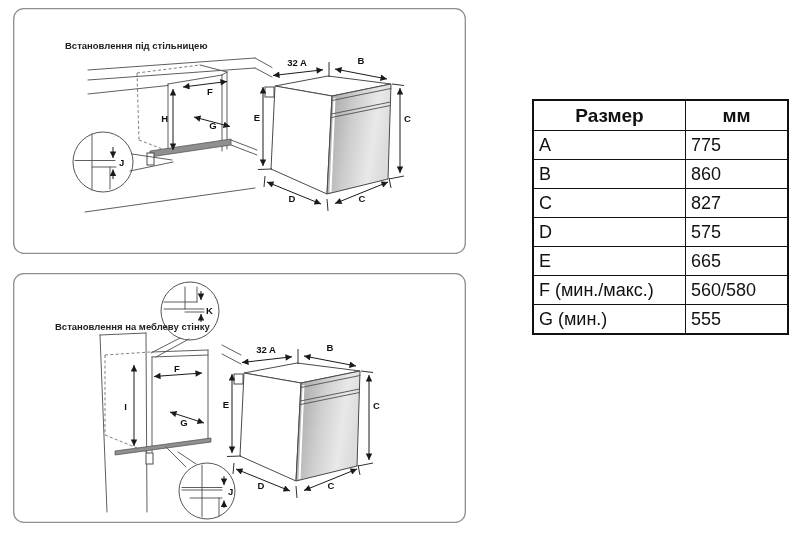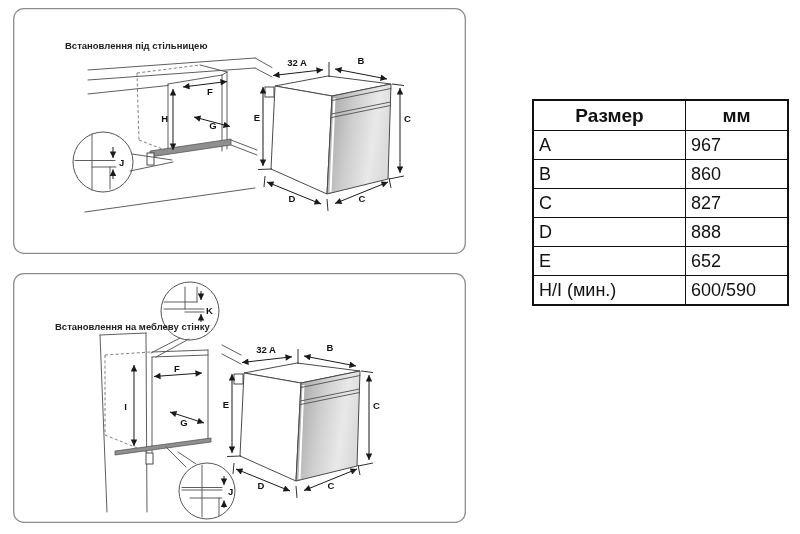--- a/index.html
+++ b/index.html
@@ -219,36 +219,40 @@
 <table class="dims">
   <thead>
     <tr>
       <th class="c1">Размер</th>
       <th class="c2">мм</th>
     </tr>
   </thead>
   <tbody>
     <tr>
         <td class="c1">A</td>
-        <td class="c2">967</td>
+        <td class="c2">775</td>
       </tr>
     <tr>
         <td class="c1">B</td>
         <td class="c2">860</td>
       </tr>
     <tr>
         <td class="c1">C</td>
         <td class="c2">827</td>
       </tr>
     <tr>
         <td class="c1">D</td>
-        <td class="c2">888</td>
+        <td class="c2">575</td>
       </tr>
     <tr>
         <td class="c1">E</td>
-        <td class="c2">652</td>
-      </tr>
-    <tr>
-        <td class="c1">H/I (мин.)</td>
-        <td class="c2">600/590</td>
+        <td class="c2">665</td>
+      </tr>
+    <tr>
+        <td class="c1">F (мин./макс.)</td>
+        <td class="c2">560/580</td>
+      </tr>
+    <tr>
+        <td class="c1">G (мин.)</td>
+        <td class="c2">555</td>
       </tr>
   </tbody>
 </table>
 
 </body></html>

